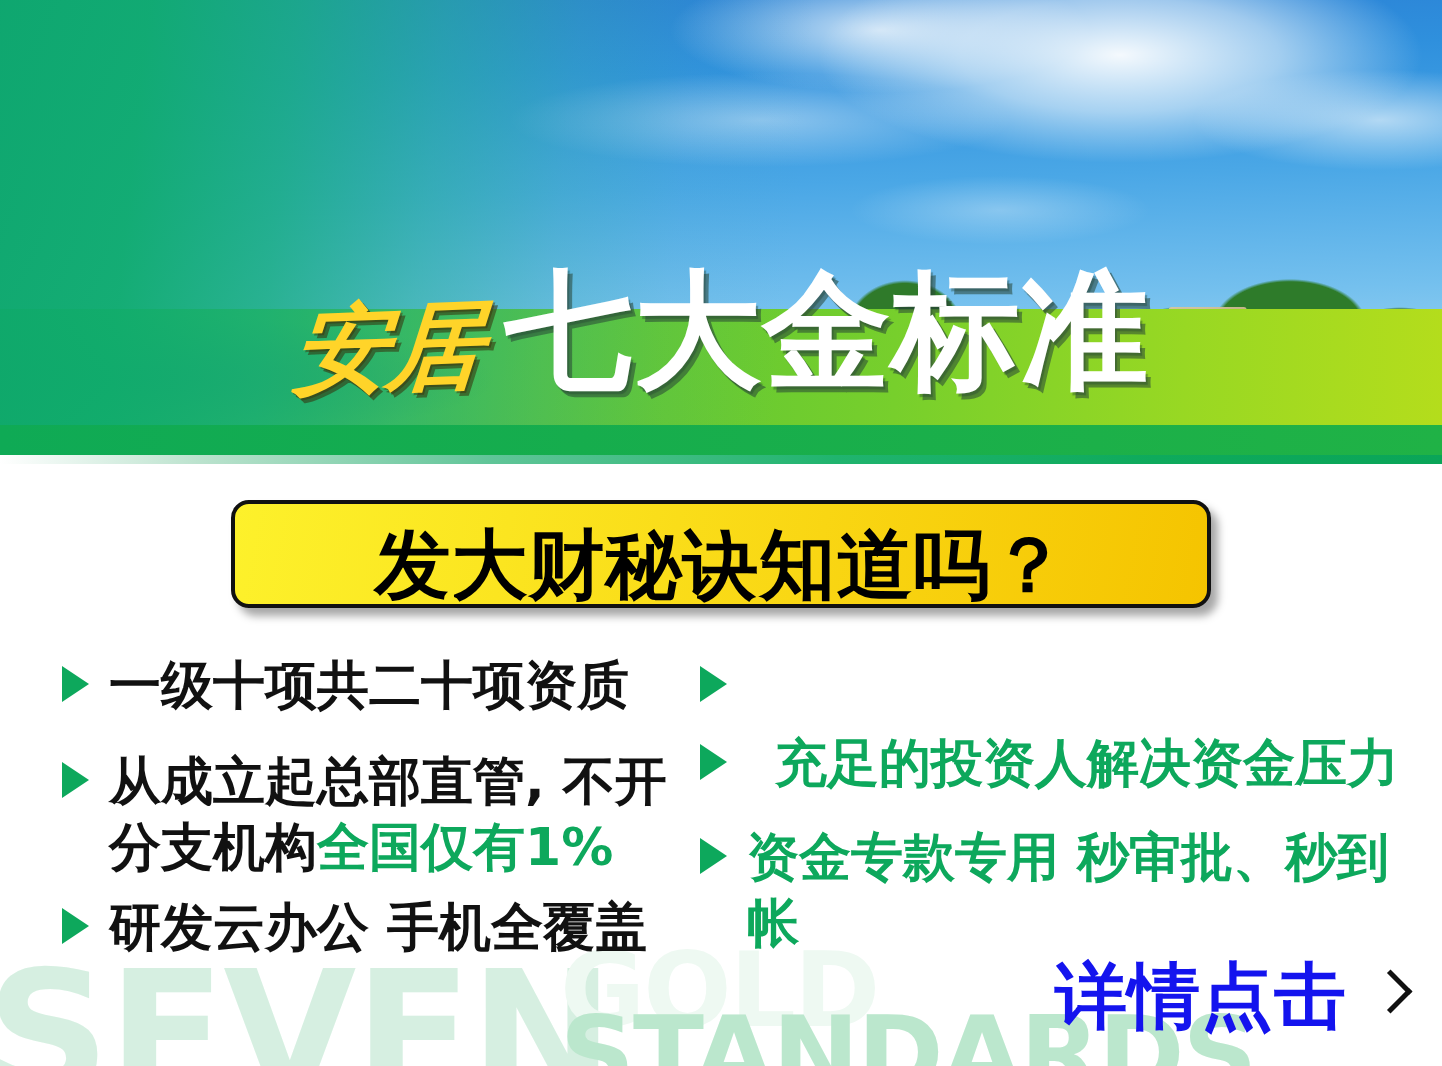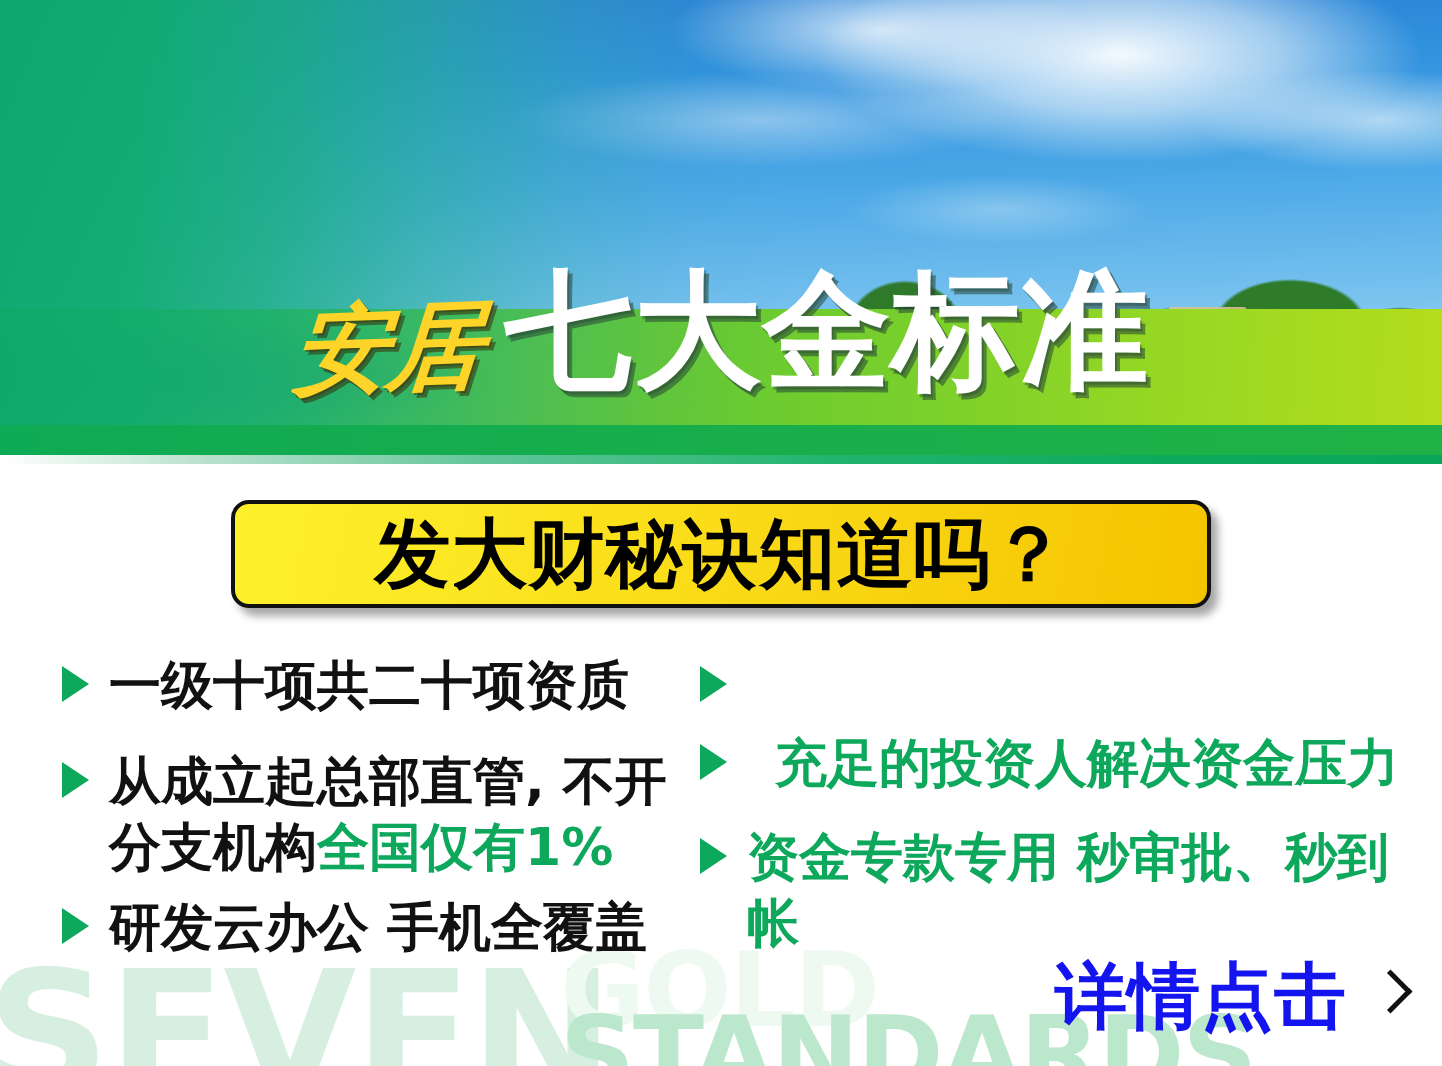--- a/index.html
+++ b/index.html
@@ -140,21 +140,21 @@
 
   
   .yellow-box{
     position:absolute;left:231px;top:500px;
     width:980px;height:108px;
     box-sizing:border-box;
     border:4px solid #111111;
     border-radius:18px;
     background:linear-gradient(100deg,#FDF12B 0%,#FBE520 28%,#F9D613 60%,#F5C400 100%);
     box-shadow:7px 8px 9px rgba(0,0,0,.35);
-    display:flex;align-items:center;justify-content:center;
+    display:flex;align-items:flex-end;justify-content:center;
   }
   .yellow-box-text{
     font-size:76px;
     font-weight:bold;
     color:#000000;
     letter-spacing:1px;
     line-height:78px;
     white-space:nowrap;
     font-family:"DejaVu Sans","Liberation Sans",sans-serif;
   }

